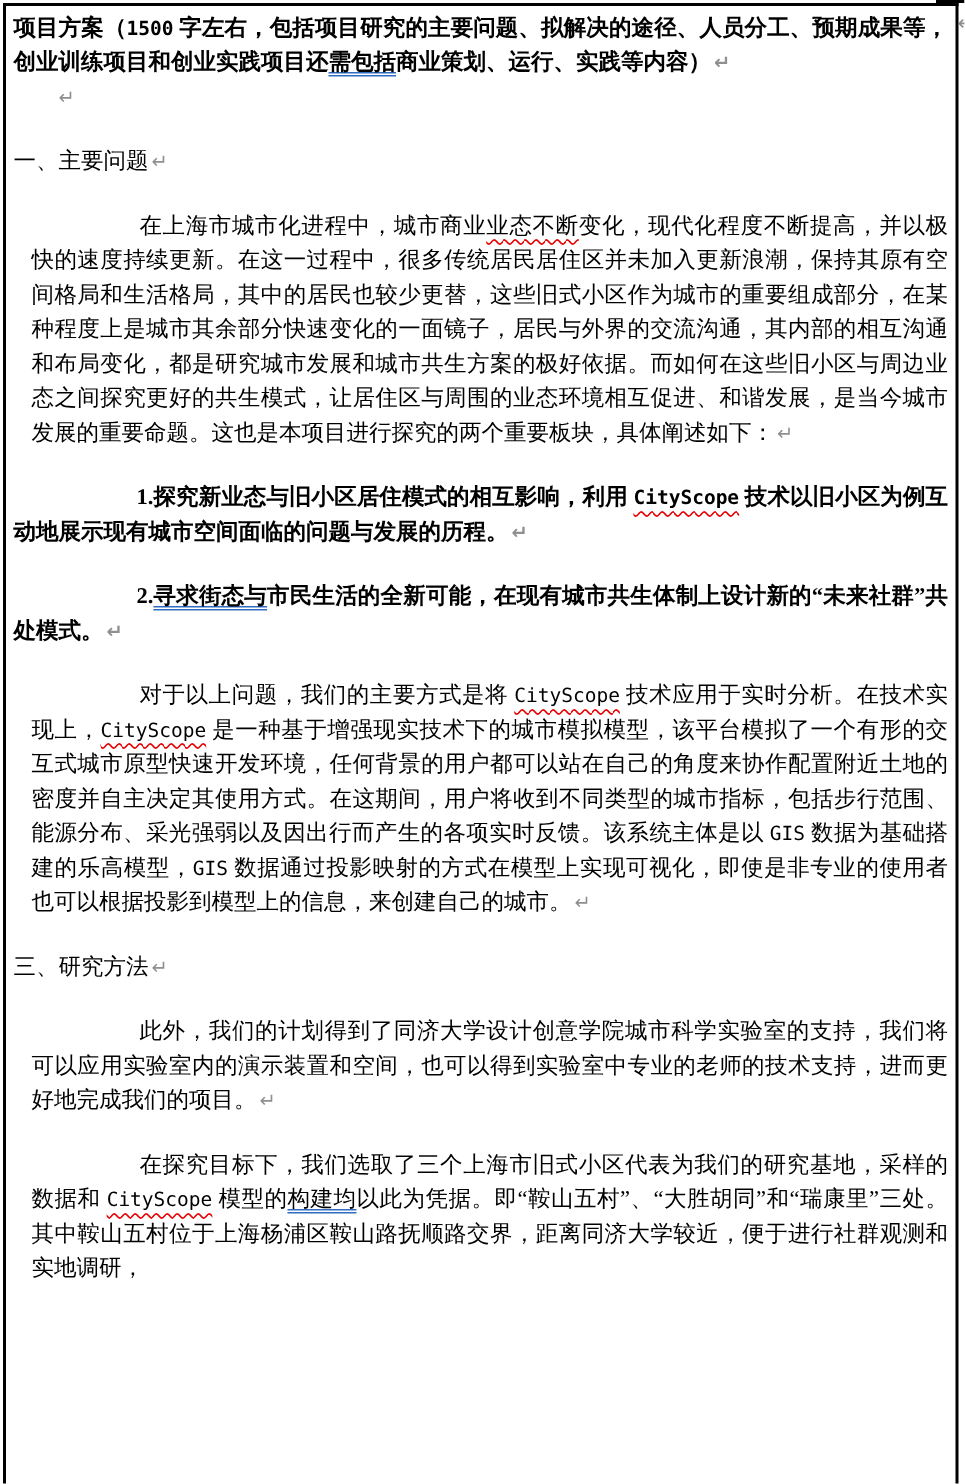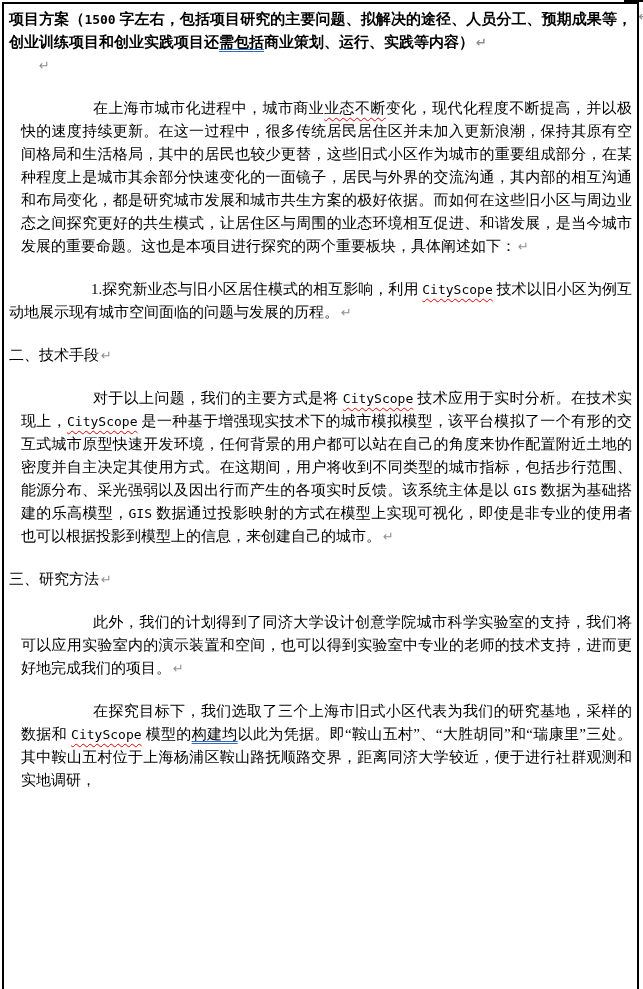--- a/index.html
+++ b/index.html
@@ -37,21 +37,21 @@
     font-size: 15px;
     line-height: 23px;
     text-align: justify;
   }
   .doc p { margin: 0 0 20px 0; }
 
   p.title   { font-weight: bold; text-indent: 0; margin-bottom: 0; }
   p.empty   { text-indent: 28px; }
   p.heading { text-indent: 0; }
   p.para    { text-indent: 72px; margin-left: 12px; }
-  p.item    { text-indent: 82px; }
+  p.item    { text-indent: 82px; font-weight: bold; }
 
   .latin {
     font-family: "DejaVu Sans Mono", monospace;
     font-size: 13px;
   }
   .spell {
     text-decoration-line: underline;
     text-decoration-style: wavy;
     text-decoration-color: #e60000;
     text-decoration-thickness: 1px;
@@ -76,22 +76,23 @@
 
 <div class="viewport">
   <div class="cell-corner-v"></div>
   <div class="cell-corner-h"></div>
   <span class="end-row-mark">↵</span>
 
   <div class="page-box">
     <div class="doc">
         <p class="block title"><span class="run">项目方案（</span><span class="run latin">1500</span><span class="run"> 字左右，包括项目研究的主要问题、拟解决的途径、人员分工、预期成果等，创业训练项目和创业实践项目还</span><span class="run grammar">需包括</span><span class="run">商业策划、运行、实践等内容）</span><span class="pilcrow">↵</span></p>
         <p class="block empty"><span class="pilcrow">↵</span></p>
+        <p class="block heading"><span class="run">一、主要问题</span><span class="pilcrow">↵</span></p>
         <p class="block para"><span class="run">在上海市城市化进程中，城市商业</span><span class="run spell">业态不断</span><span class="run">变化，现代化程度不断提高，并以极快的速度持续更新。在这一过程中，很多传统居民居住区并未加入更新浪潮，保持其原有空间格局和生活格局，其中的居民也较少更替，这些旧式小区作为城市的重要组成部分，在某种程度上是城市其余部分快速变化的一面镜子，居民与外界的交流沟通，其内部的相互沟通和布局变化，都是研究城市发展和城市共生方案的极好依据。而如何在这些旧小区与周边业态之间探究更好的共生模式，让居住区与周围的业态环境相互促进、和谐发展，是当今城市发展的重要命题。这也是本项目进行探究的两个重要板块，具体阐述如下：</span><span class="pilcrow">↵</span></p>
         <p class="block item"><span class="run">1.探究新业态与旧小区居住模式的相互影响，利用 </span><span class="run latin spell">CityScope</span><span class="run"> 技术以旧小区为例互动地展示现有城市空间面临的问题与发展的历程。</span><span class="pilcrow">↵</span></p>
-        <p class="block heading"><span class="run">二、技术手段</span><span class="pilcrow">↵</span></p>
+        <p class="block item"><span class="run">2.</span><span class="run grammar">寻求街态与</span><span class="run">市民生活的全新可能，在现有城市共生体制上设计新的“未来社群”共处模式。</span><span class="pilcrow">↵</span></p>
         <p class="block para"><span class="run">对于以上问题，我们的主要方式是将 </span><span class="run latin spell">CityScope</span><span class="run"> 技术应用于实时分析。在技术实现上，</span><span class="run latin spell">CityScope</span><span class="run"> 是一种基于增强现实技术下的城市模拟模型，该平台模拟了一个有形的交互式城市原型快速开发环境，任何背景的用户都可以站在自己的角度来协作配置附近土地的密度并自主决定其使用方式。在这期间，用户将收到不同类型的城市指标，包括步行范围、能源分布、采光强弱以及因出行而产生的各项实时反馈。该系统主体是以 </span><span class="run latin">GIS</span><span class="run"> 数据为基础搭建的乐高模型，</span><span class="run latin">GIS</span><span class="run"> 数据通过投影映射的方式在模型上实现可视化，即使是非专业的使用者也可以根据投影到模型上的信息，来创建自己的城市。</span><span class="pilcrow">↵</span></p>
         <p class="block heading"><span class="run">三、研究方法</span><span class="pilcrow">↵</span></p>
         <p class="block para"><span class="run">此外，我们的计划得到了同济大学设计创意学院城市科学实验室的支持，我们将可以应用实验室内的演示装置和空间，也可以得到实验室中专业的老师的技术支持，进而更好地完成我们的项目。</span><span class="pilcrow">↵</span></p>
         <p class="block para"><span class="run">在探究目标下，我们选取了三个上海市旧式小区代表为我们的研究基地，采样的数据和 </span><span class="run latin spell">CityScope</span><span class="run"> 模型的</span><span class="run grammar">构建均</span><span class="run">以此为凭据。即“鞍山五村”、“大胜胡同”和“瑞康里”三处。其中鞍山五村位于上海杨浦区鞍山路抚顺路交界，距离同济大学较近，便于进行社群观测和实地调研，</span></p>
       </div>
   </div>
 </div>
 
 </body></html>

